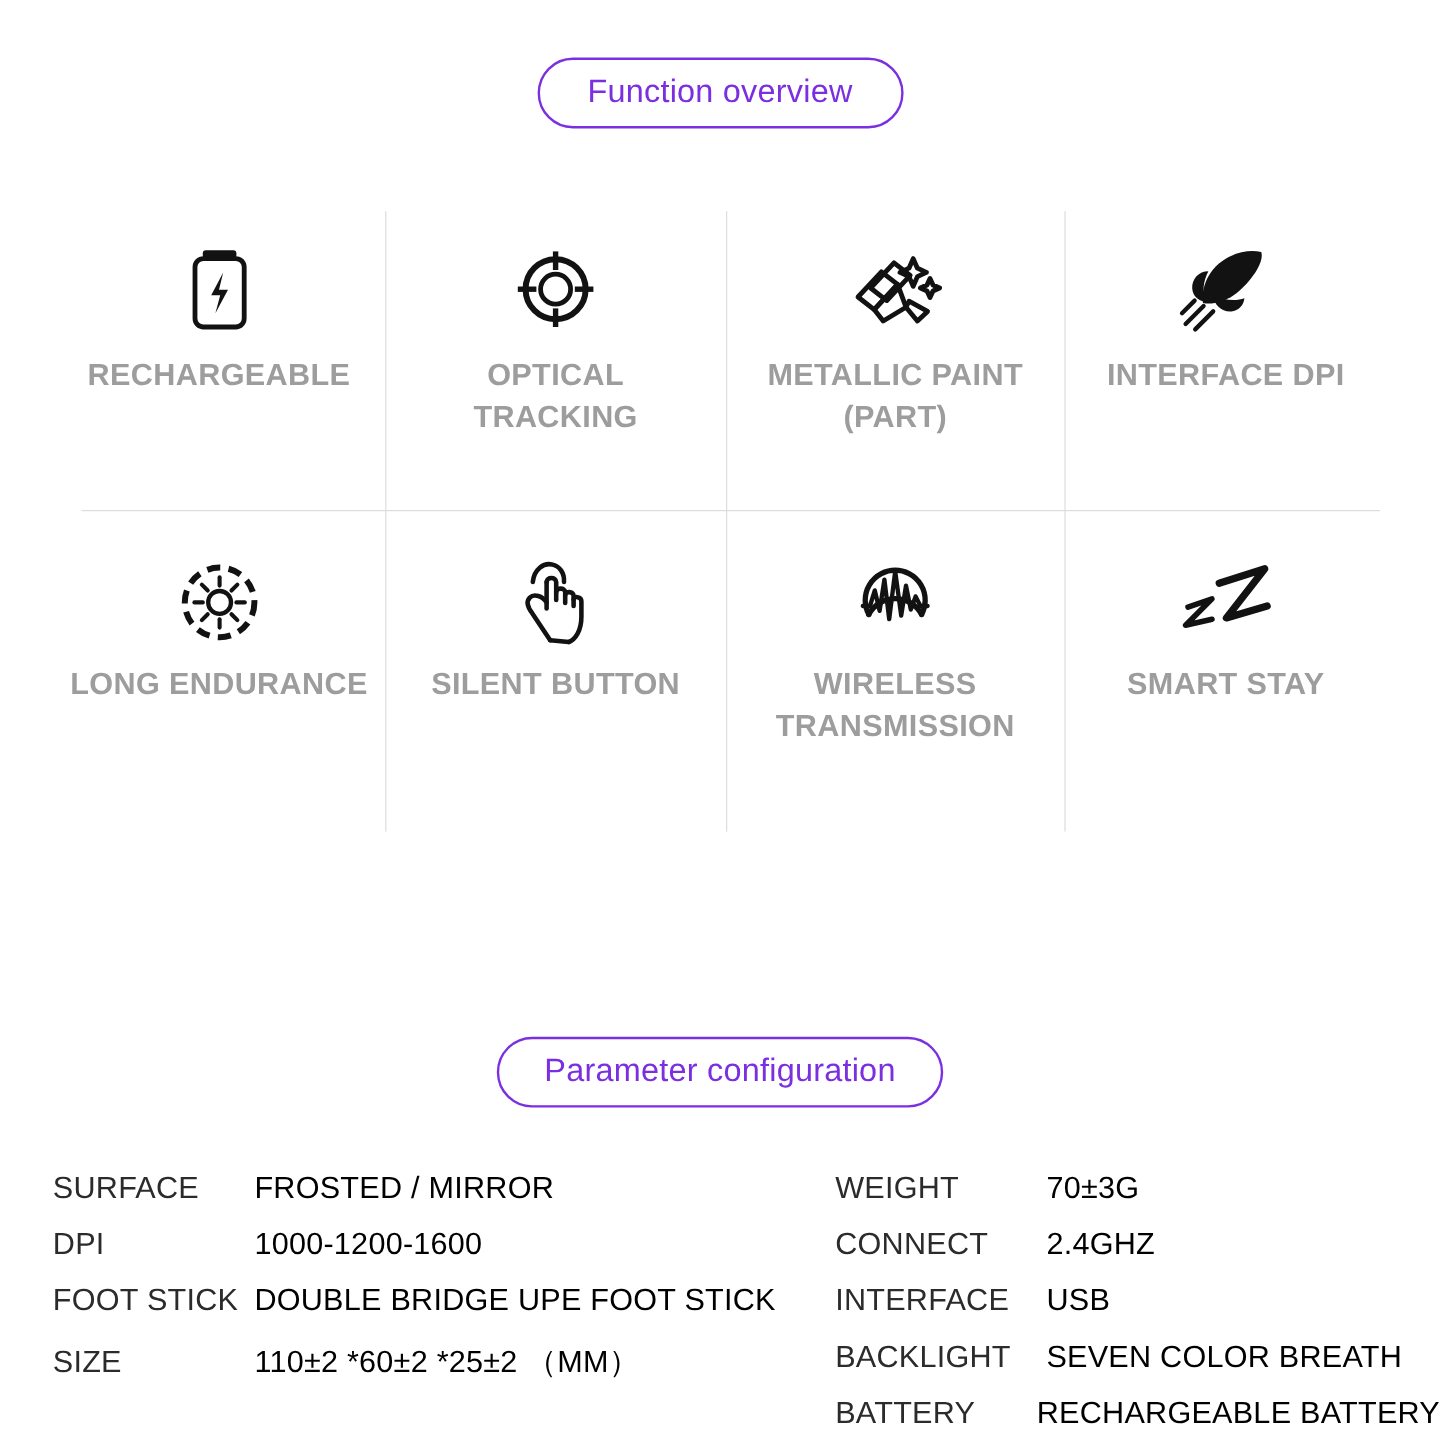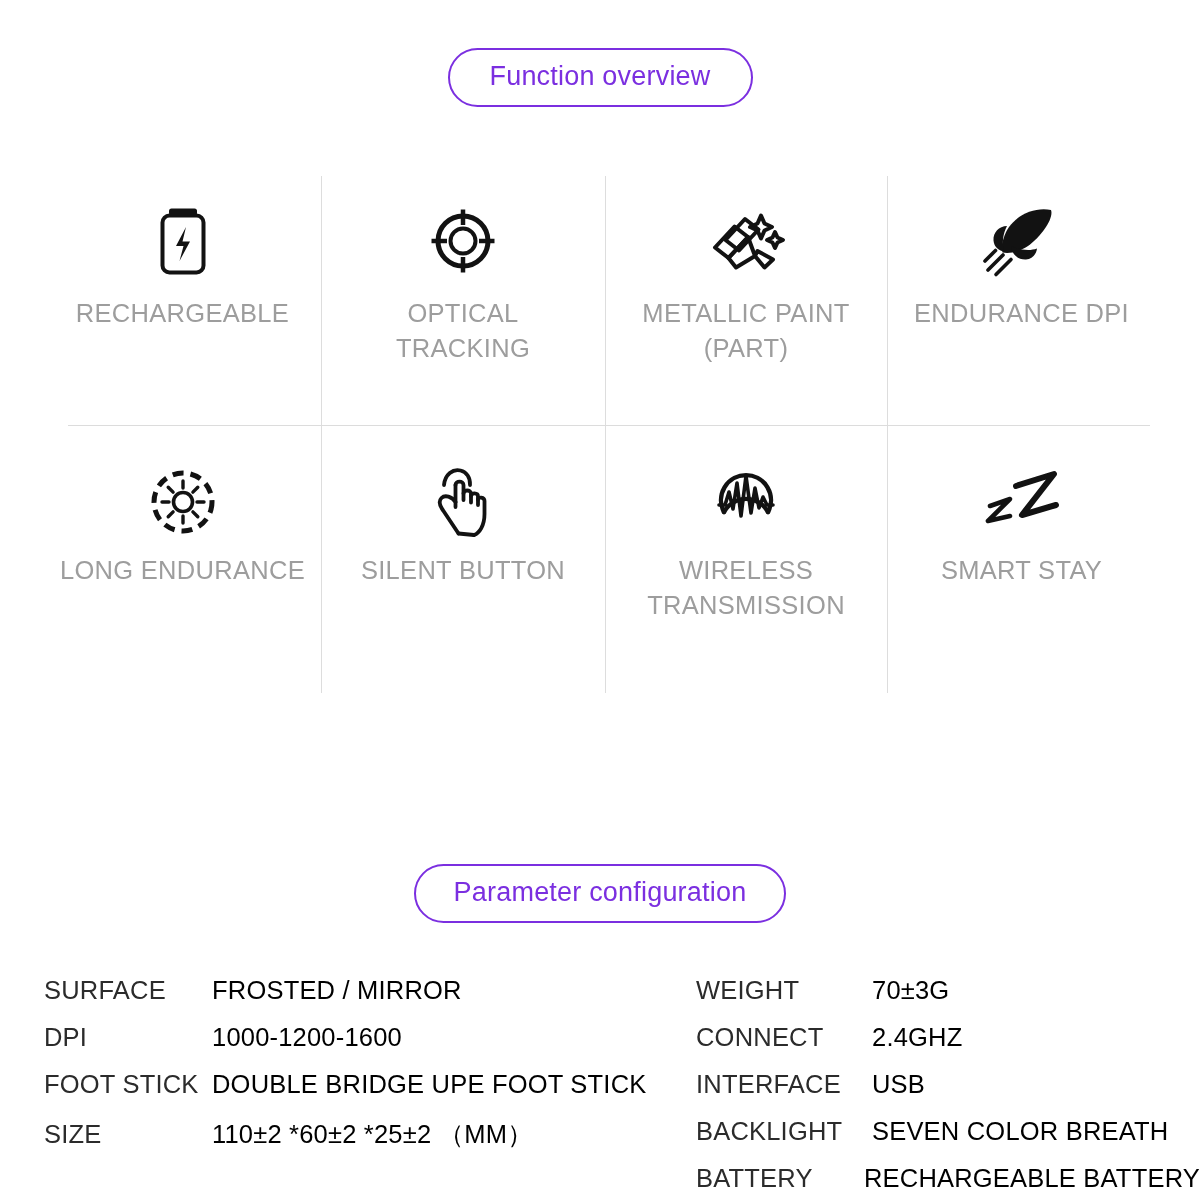--- a/index.html
+++ b/index.html
@@ -89,21 +89,21 @@
   .feature-cell.row2 .feature-icon { margin-bottom: 16px; }
 
   .feature-icon svg { display: block; overflow: visible; }
 
   .feature-label {
     font-size: 25.5px;
     color: #9d9d9d;
     text-align: center;
     line-height: 1.36;
     letter-spacing: 0.3px;
-    font-weight: 400;
+    font-weight: 700;
     max-width: 250px;
   }
 
   
   .v-line {
     position: absolute;
     top: 176px;
     width: 1px;
     height: 517px;
     background: #dddddd;
@@ -240,21 +240,21 @@
             <path d="M42 42 C42.5 50 49 56 57 55.5 C63.5 55 67.5 50 68 44.5
                      C60 47.5 49.5 45.5 42 42 Z" transform="translate(-16,-2)"></path>
           </g>
           <g stroke="#121212" stroke-width="3.6" stroke-linecap="round">
             <line x1="18" y1="49" x2="3" y2="64"></line>
             <line x1="26" y1="53.5" x2="11" y2="68.5"></line>
             <line x1="10.5" y1="44.5" x2="0" y2="55"></line>
           </g>
         </svg>
       </div>
-      <div class="feature-label">ENDURANCE DPI</div>
+      <div class="feature-label">INTERFACE DPI</div>
     </div>
 
     <div class="feature-cell row2">
       <div class="feature-icon">
         <svg width="66" height="66" viewBox="0 0 66 66">
           <circle cx="33" cy="33" r="29" fill="none" stroke="#121212" stroke-width="5" stroke-dasharray="11 7" stroke-linecap="butt"></circle>
           <circle cx="33" cy="33" r="9.5" fill="none" stroke="#121212" stroke-width="3.6"></circle>
           <g stroke="#121212" stroke-width="3.4" stroke-linecap="round">
             <line x1="33" y1="12" x2="33" y2="19"></line>
             <line x1="33" y1="47" x2="33" y2="54"></line>

